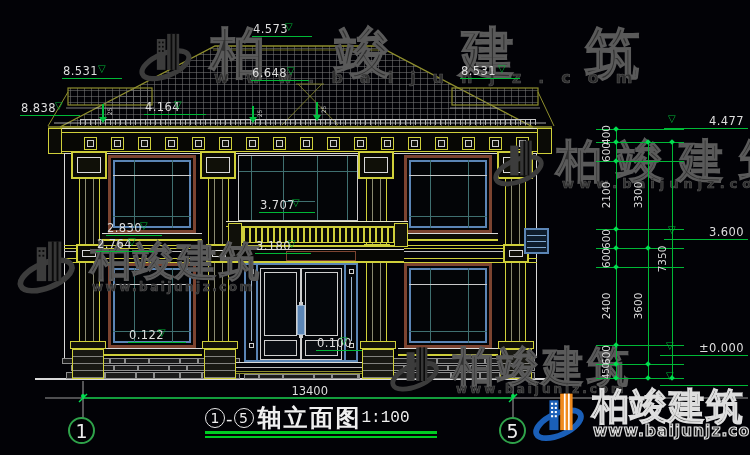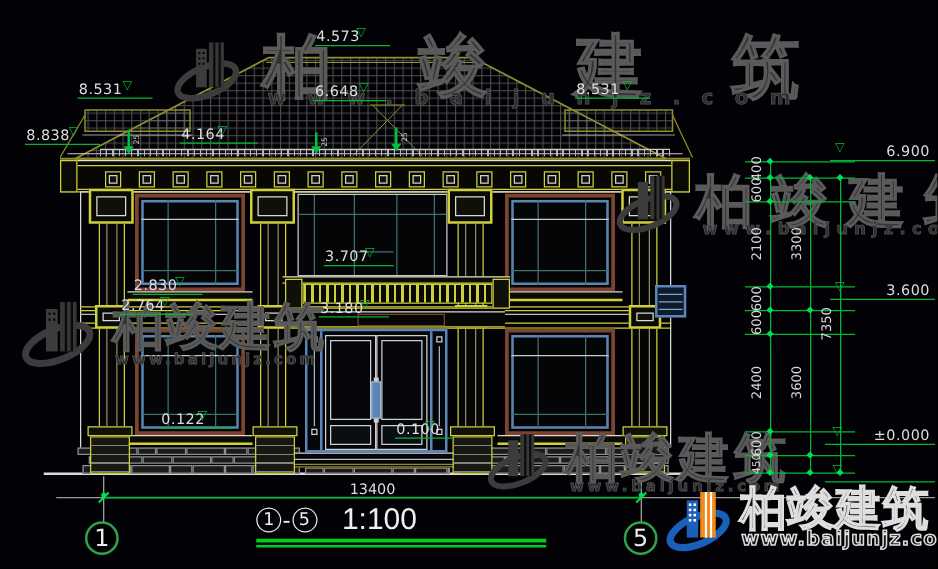--- a/index.html
+++ b/index.html
@@ -45,21 +45,21 @@
   .slope{position:absolute;z-index:55;width:2px;background:#00c040;}
   .slope::after{content:"";position:absolute;bottom:-5px;left:-3px;border:4px solid transparent;border-top:6px solid #00c040;}
   .slopetxt{position:absolute;color:#cfcfcf;font-size:6px;transform:rotate(-90deg);z-index:55;}
   
   .bubble{position:absolute;width:27px;height:27px;border:2px solid #2fa24a;border-radius:50%;
           color:#ececec;font-size:19px;text-align:center;line-height:24px;z-index:60;background:rgba(0,0,0,.2);}
   .titlebar{position:absolute;left:205px;top:402px;z-index:60;display:flex;align-items:center;color:#efefef;}
   .tcirc{display:inline-block;width:20px;height:20px;border:1.6px solid #e8e8e8;border-radius:50%;
          font-size:14px;line-height:18px;text-align:center;}
   .tname{font-size:24px;font-weight:bold;letter-spacing:2px;margin-left:4px;}
-  .tscale{font-size:24px;margin-left:20px;font-family:Liberation Sans, sans-serif;}
+  .tscale{font-size:16px;margin-left:0;font-family:Liberation Mono, monospace;}
   
   .wtxt{position:absolute;z-index:40;color:#313131;-webkit-text-stroke:1px #5a5a5a;
         font-weight:bold;white-space:nowrap;line-height:1;}
   .wurl{position:absolute;z-index:40;color:#2e2e2e;-webkit-text-stroke:.6px #555;
         font-weight:bold;white-space:nowrap;line-height:1;}
   .wicon{position:absolute;z-index:40;}
   .logo5txt{position:absolute;z-index:80;color:#151515;-webkit-text-stroke:1.2px #dedede;
             font-weight:bold;white-space:nowrap;line-height:1;}
   
   .eavedent{position:absolute;left:80px;top:119px;width:456px;height:6px;z-index:11;
@@ -283,21 +283,21 @@
     <div class="elbl">4.164</div>
       <div class="eln"></div>
       <div class="etri" style="left:30px;">▽</div>
     </div>
   <div class="emk" style="left:20px;top:101px;width:60px;height:15px;">
     <div class="elbl">8.838</div>
       <div class="eln"></div>
       <div class="etri" style="left:35px;">▽</div>
     </div>
   <div class="emk right" style="left:664px;top:114px;width:84px;height:15px;">
-    <div class="elbl">6.900</div>
+    <div class="elbl">4.477</div>
       <div class="eln"></div>
       <div class="etri" style="left:4px;">▽</div>
     </div>
   <div class="emk" style="left:259px;top:198px;width:56px;height:15px;">
     <div class="elbl">3.707</div>
       <div class="eln"></div>
       <div class="etri" style="left:33px;">▽</div>
     </div>
   <div class="emk" style="left:106px;top:221px;width:56px;height:15px;">
     <div class="elbl">2.830</div>
@@ -344,29 +344,30 @@
   <div class="clbl" style="left:606px;top:195px;">2100</div>
   <div class="clbl" style="left:606px;top:239px;">600</div>
   <div class="clbl" style="left:606px;top:258px;">600</div>
   <div class="clbl" style="left:606px;top:306px;">2400</div>
   <div class="clbl" style="left:606px;top:355px;">600</div>
   <div class="clbl" style="left:606px;top:371px;font-size:8.5px;">450</div>
   <div class="clbl" style="left:638px;top:195px;">3300</div>
   <div class="clbl" style="left:638px;top:306px;">3600</div>
   <div class="clbl" style="left:662px;top:259px;">7350</div>
 
-  <div class="abs" style="left:268px;top:384px;width:60px;text-align:center;color:#dedede;font-size:11.5px;z-index:60;">13400</div>
+  <div class="abs" style="left:268px;top:384px;width:60px;text-align:right;color:#dedede;font-size:11.5px;z-index:60;">13400</div>
 
   <div class="bubble" style="left:68px;top:417px;">1</div>
   <div class="bubble" style="left:499px;top:417px;">5</div>
 
   <div class="titlebar">
     <span class="tcirc">1</span>
     <span style="font-size:18px;margin:0 1px;">-</span>
     <span class="tcirc">5</span>
+    <span class="tname">轴立面图</span>
     <span class="tscale">1:100</span>
   </div>
   <div class="abs" style="left:205px;top:431px;width:232px;height:3px;background:#00cc22;z-index:60;"></div>
   <div class="abs" style="left:205px;top:436px;width:232px;height:2px;background:#00cc22;z-index:60;"></div>
 
   <div class="wicon" style="left:138px;top:26px;">
     <svg width="60" height="62" viewBox="0 0 70 70">
         <ellipse cx="32" cy="44" rx="29" ry="13" fill="none" stroke="#3c3c3c" stroke-width="6" transform="rotate(-22 32 44)"></ellipse>
         <rect x="22" y="14" width="10" height="36" fill="#3c3c3c"></rect>
         <rect x="24" y="17" width="2" height="2" fill="#0a0a0a"></rect>

